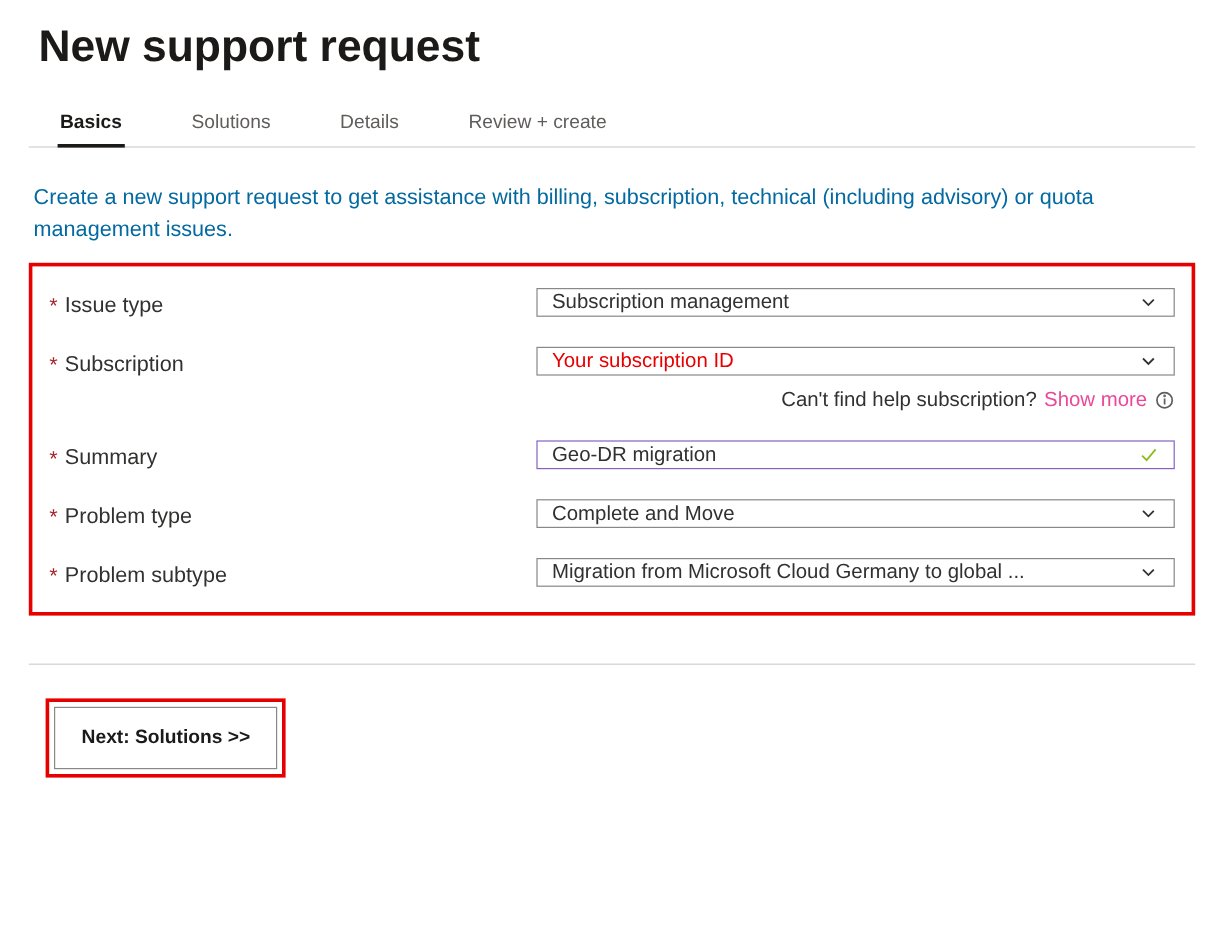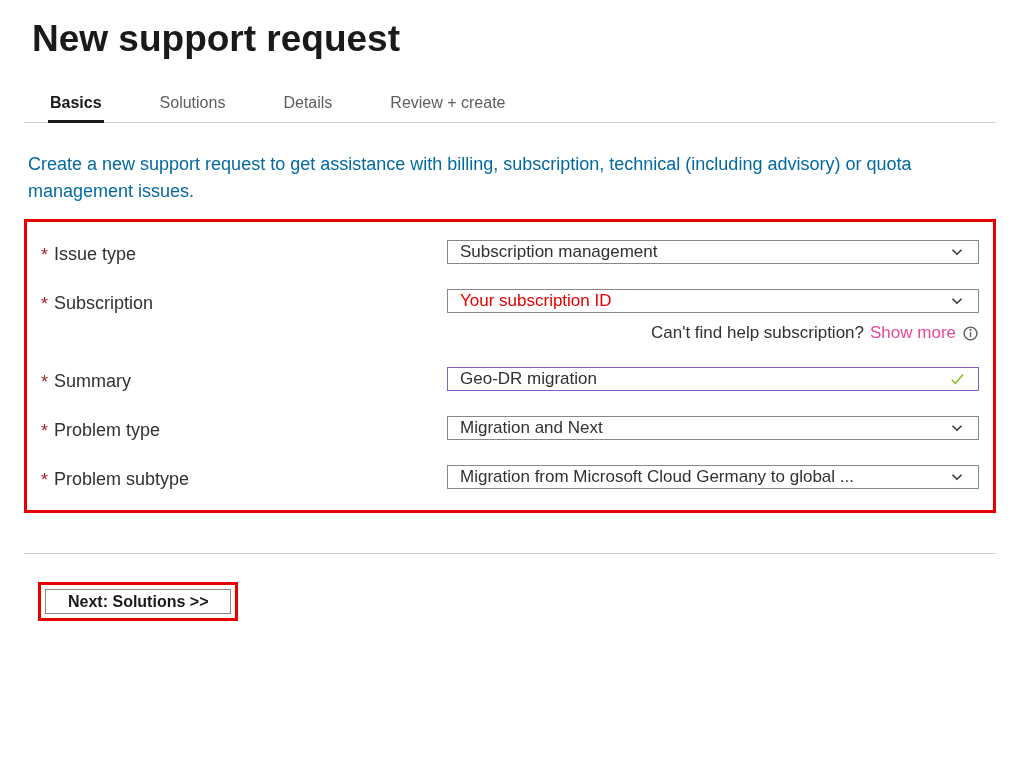--- a/index.html
+++ b/index.html
@@ -133,21 +133,21 @@
     border-top: 1px solid #d2d0ce;
     margin: 0 0 28px 0;
   }
   .next-btn-wrap {
     display: inline-block;
     border: 3px solid #e60000;
     padding: 4px;
     margin-left: 14px;
   }
   .next-btn {
-    height: 25px;
+    height: 52px;
     border: 1px solid #8a8886;
     background: #ffffff;
     padding: 0 22px;
     font-size: 16px;
     font-weight: 600;
     color: #1b1a19;
     cursor: pointer;
     font-family: inherit;
   }
 </style>
@@ -224,21 +224,21 @@
       </div>
     </div>
 
     <div class="form-row">
       <div class="label-col">
         <span class="req-star">*</span>
         <span class="field-label">Problem type</span>
       </div>
       <div class="control-col">
         <div class="select-box">
-          <span class="value-text">Migration and Next</span>
+          <span class="value-text">Complete and Move</span>
           <svg class="chevron-down" viewBox="0 0 24 24" fill="none" stroke="#323130" stroke-width="2">
               <polyline points="6 9 12 15 18 9"></polyline>
             </svg>
         </div>
       </div>
     </div>
 
     <div class="form-row">
       <div class="label-col">
         <span class="req-star">*</span>

